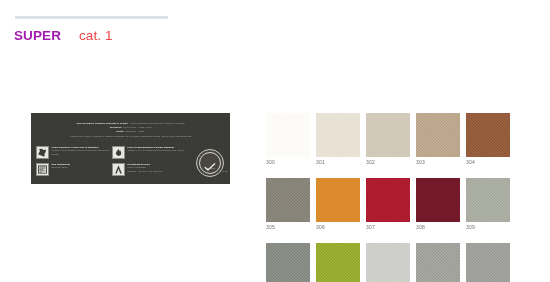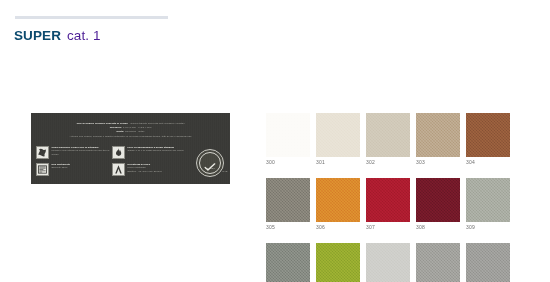--- a/index.html
+++ b/index.html
@@ -28,26 +28,26 @@
   #page-title {
     position: absolute;
     left: 14px;
     top: 28px;
     font-size: 13.5px;
     letter-spacing: .1px;
     white-space: nowrap;
   }
   #page-title .t-strong {
     font-weight: 700;
-    color: #0c4a6e;
+    color: #a21caf;
   }
   #page-title .t-light {
     font-weight: 400;
-    color: #4c1d95;
-    margin-left: 6px;
+    color: #ef4444;
+    margin-left: 18px;
   }
 
   
   #label-card {
     position: absolute;
     left: 31px;
     top: 113px;
     width: 199px;
     height: 71px;
     background: #3a3a37;

